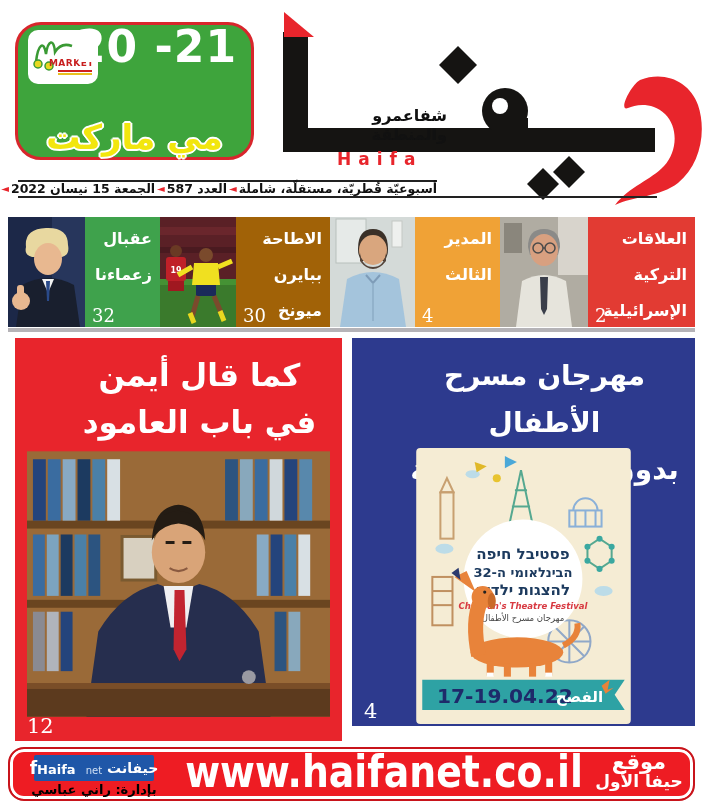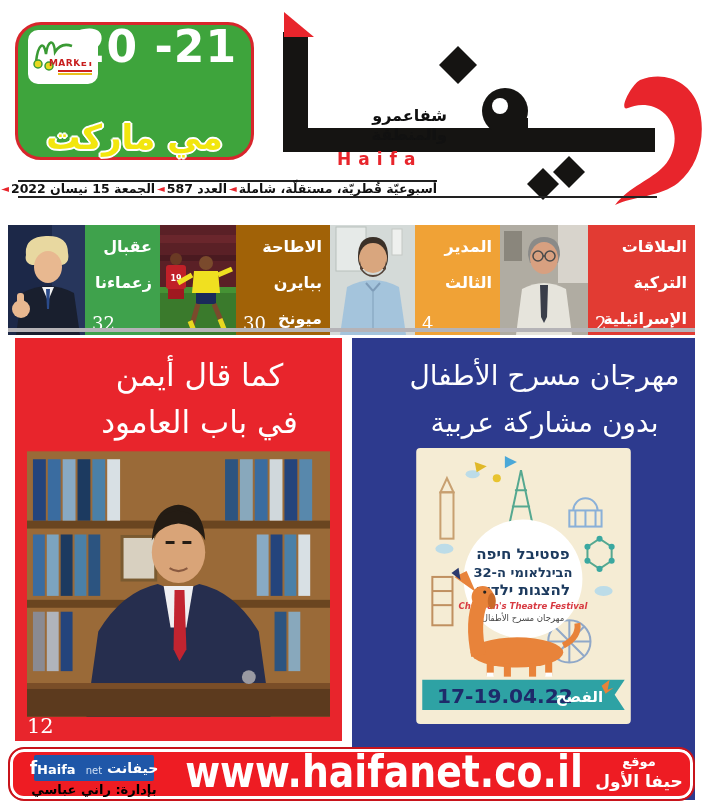--- a/index.html
+++ b/index.html
@@ -22,41 +22,41 @@
   .masthead-region{left:337px;top:106px;width:110px;text-align:right;font-size:16px;color:#111;font-weight:bold;}
   .masthead-latin{left:337px;top:149px;width:120px;color:#e8252c;font-weight:bold;font-size:17px;letter-spacing:7px;font-family:"DejaVu Sans",sans-serif;}
   .rule-top{left:18px;top:180px;width:419px;height:2px;background:#222;}
   .rule-bottom{left:18px;top:196px;width:639px;height:2px;background:#222;}
   .info-row{left:18px;top:181px;width:419px;height:14px;display:flex;justify-content:space-between;align-items:center;font-size:12.5px;font-weight:bold;color:#111;}
   .info-row .arrow{color:#e8252c;font-size:10px;margin:0 2px;}
   .info-item{white-space:nowrap;display:flex;align-items:center;}
 
   
   .strip{left:8px;top:217px;width:687px;height:110px;display:flex;}
-  .strip .cell{position:relative;height:110px;overflow:hidden;margin-top:8px;}
+  .strip .cell{position:relative;height:110px;overflow:hidden;}
   .teaser-title{position:absolute;top:4px;right:8px;left:6px;color:#fff;font-weight:bold;font-size:16px;line-height:36px;text-align:right;direction:rtl;}
   .page-num{position:absolute;left:7px;bottom:1px;color:#fff;font-family:"DejaVu Serif",serif;font-size:18px;}
   .divider{left:8px;top:328px;width:687px;height:4px;background:#b5b3b7;}
 
   
   .story{overflow:hidden;}
   .story-left{left:15px;top:338px;width:327px;height:403px;background:#e8252c;}
-  .story-right{left:352px;top:338px;width:343px;height:462px;background:#2d3a8e;}
-  .headline{position:absolute;top:14px;left:0;right:0;text-align:center;color:#fff;font-weight:normal;direction:rtl;padding-left:42px;}
+  .story-right{left:352px;top:338px;width:343px;height:388px;background:#2d3a8e;}
+  .headline{position:absolute;top:14px;left:0;right:0;text-align:center;color:#fff;font-weight:bold;direction:rtl;padding-left:42px;}
   .story-left .headline{font-size:31px;line-height:47px;}
   .story-right .headline{font-size:28px;line-height:47px;}
   .main-num{position:absolute;left:12px;bottom:3px;color:#fff;font-family:"DejaVu Serif",serif;font-size:21px;}
   .photo-frame{position:absolute;left:12px;top:113px;width:303px;height:266px;}
   .poster-frame{position:absolute;left:64px;top:110px;width:215px;height:276px;}
 
   
   .footer-bar{left:8px;top:747px;width:687px;height:54px;background:#ee1c23;border:2px solid #c8141b;border-radius:16px;box-shadow:inset 0 0 0 3px #ffffff;box-sizing:border-box;}
   .footer-url{left:140px;top:-4px;width:440px;text-align:center;color:#fff;font-weight:bold;font-size:45px;transform:scaleX(.84);transform-origin:center;white-space:nowrap;}
   .footer-site{right:8px;top:4px;width:92px;text-align:center;color:#fff;font-weight:bold;direction:rtl;}
-  .footer-site .l1{font-size:13px;line-height:18px;}
+  .footer-site .l1{font-size:21px;line-height:18px;}
   .footer-site .l2{font-size:17px;line-height:20px;}
   .footer-badge{left:24px;top:6px;width:120px;height:26px;background:#1f57a8;display:flex;flex-direction:row-reverse;align-items:center;justify-content:center;gap:5px;color:#fff;border-radius:2px;}
   .badge-ar{font-size:14px;font-weight:bold;}
   .badge-latin{direction:ltr;display:flex;align-items:baseline;}
   .badge-f{font-size:17px;font-weight:bold;}
   .badge-name{font-size:13px;font-weight:bold;}
   .badge-net{font-size:10px;color:#cfe0f4;margin-left:10px;}
   .footer-mgmt{left:14px;top:33px;width:140px;text-align:center;color:#000000;font-size:13px;font-weight:bold;direction:rtl;}
 
   svg text{font-family:"DejaVu Sans",sans-serif;}

